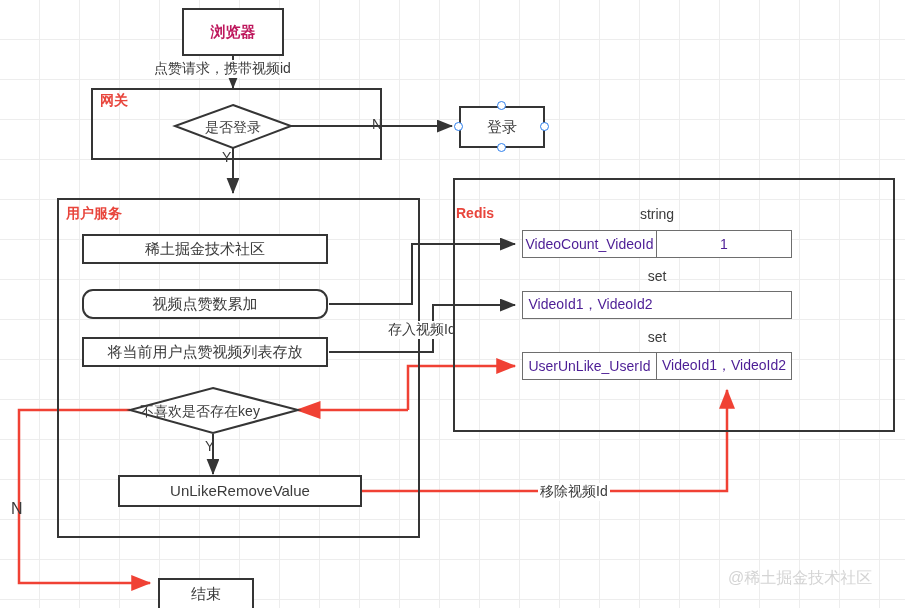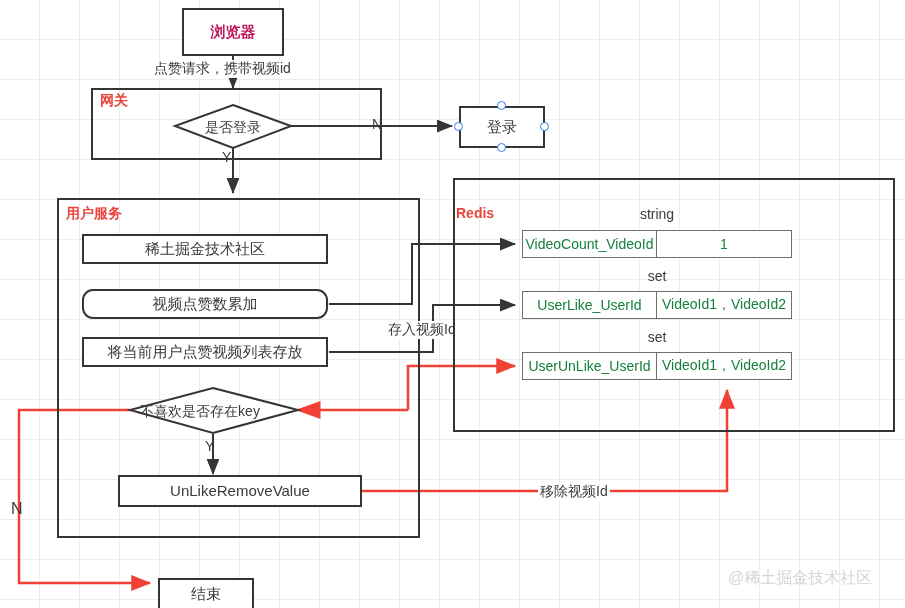--- a/index.html
+++ b/index.html
@@ -74,21 +74,21 @@
     display: flex;
     border: 1px solid #6e6e6e;
     background: #ffffff;
     height: 28px;
   }
   .kv-key, .kv-val {
     display: flex;
     align-items: center;
     justify-content: center;
     font-size: 14px;
-    color: #15803d;
+    color: #4c1d95;
     white-space: nowrap;
     box-sizing: border-box;
   }
   .kv-key {
     border-right: 1px solid #6e6e6e;
   }
   .type-label {
     position: absolute;
     color: #3b3b3b;
     font-size: 14px;
@@ -215,21 +215,20 @@
   <div class="container-label" style="left:456px; top:185px;margin-top:20px;">Redis</div>
 
   <div class="type-label" style="left:522px; top:206px; width:270px;">string</div>
   <div class="kv-row" style="left:522px; top:230px; width:270px;">
     <div class="kv-key" style="width:135px;">VideoCount_VideoId</div>
     <div class="kv-val" style="width:135px;">1</div>
   </div>
 
   <div class="type-label" style="left:522px; top:268px; width:270px;">set</div>
   <div class="kv-row" style="left:522px; top:291px; width:270px;">
-    <div class="kv-key" style="width:135px;">UserLike_UserId</div>
     <div class="kv-val" style="width:135px;">VideoId1，VideoId2</div>
   </div>
 
   <div class="type-label" style="left:522px; top:329px; width:270px;">set</div>
   <div class="kv-row" style="left:522px; top:352px; width:270px;">
     <div class="kv-key" style="width:135px;">UserUnLike_UserId</div>
     <div class="kv-val" style="width:135px;">VideoId1，VideoId2</div>
   </div>
 
   <div class="node proc" style="left:158px; top:578px; width:96px; height:32px;">

